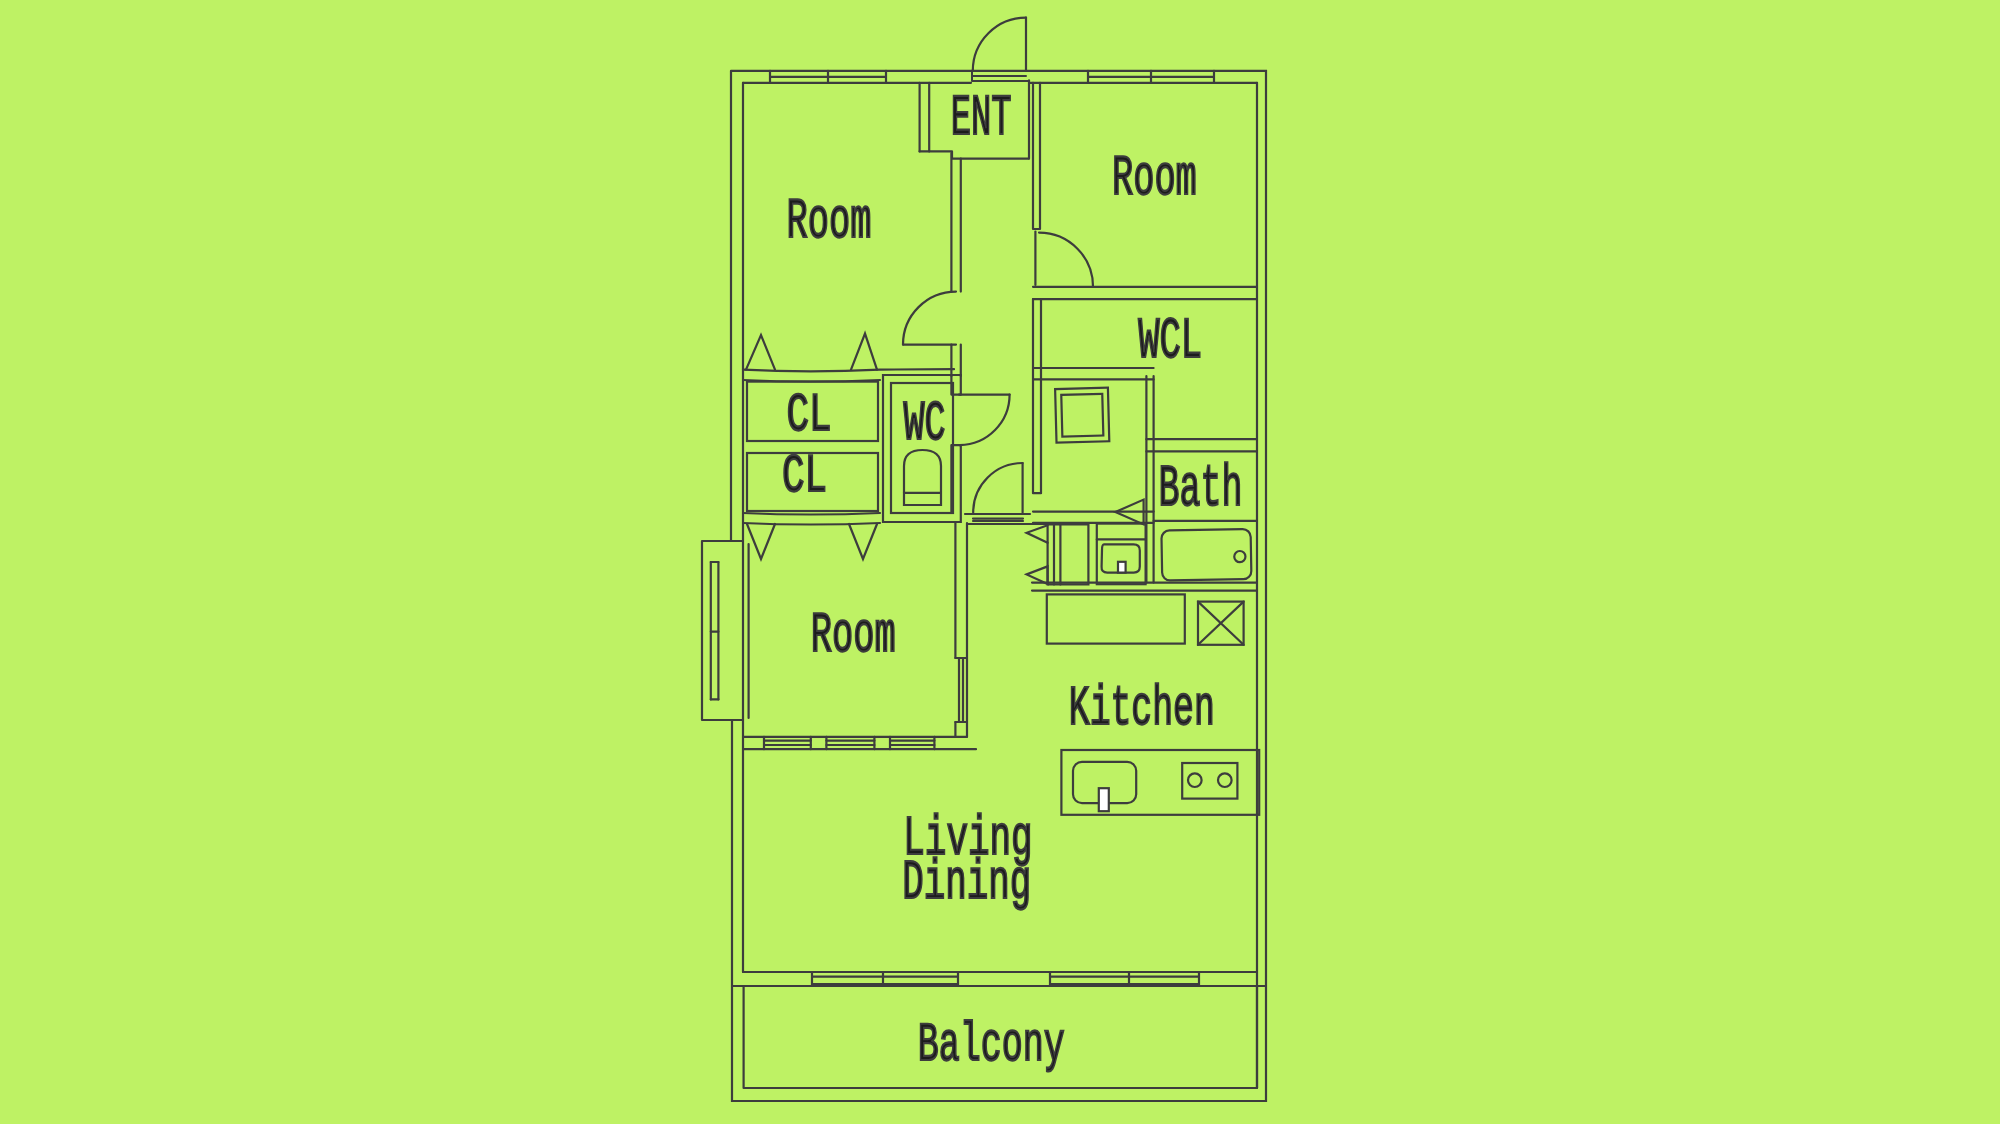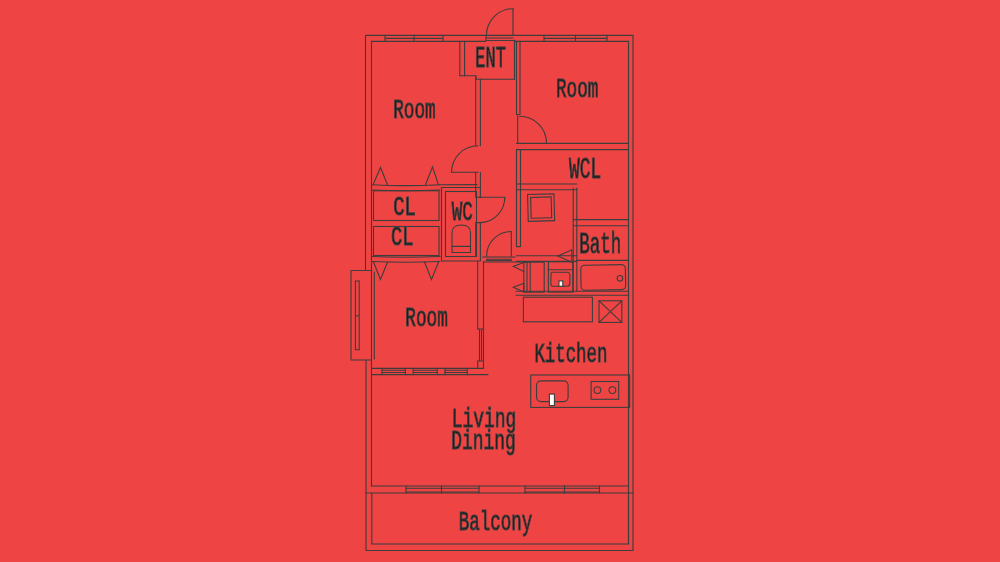--- a/index.html
+++ b/index.html
@@ -1,16 +1,16 @@
 <!DOCTYPE html>
 <html><head>
 <meta charset="utf-8">
 <style>
   html,body{margin:0;padding:0;background:#ffffff;}
-  #canvas{position:relative;width:1000px;height:562px;background:#ef4444;overflow:hidden;}
+  #canvas{position:relative;width:1000px;height:562px;background:#bef264;overflow:hidden;}
   svg{position:absolute;left:0;top:0;will-change:transform;}
   text{font-family:"Liberation Mono",monospace;fill:#1c1c1c;}
 </style>
 </head>
 <body>
 <div id="canvas">
 <svg width="1000" height="562" viewBox="0 0 1000 562" fill="none" stroke="#3d3d3d" stroke-width="1.1" stroke-linecap="round">
 
 <g>
 <path d="M365.5,35.4 H633 V550.5 H366 V360 M365.5,270.5 V35.4"></path>

